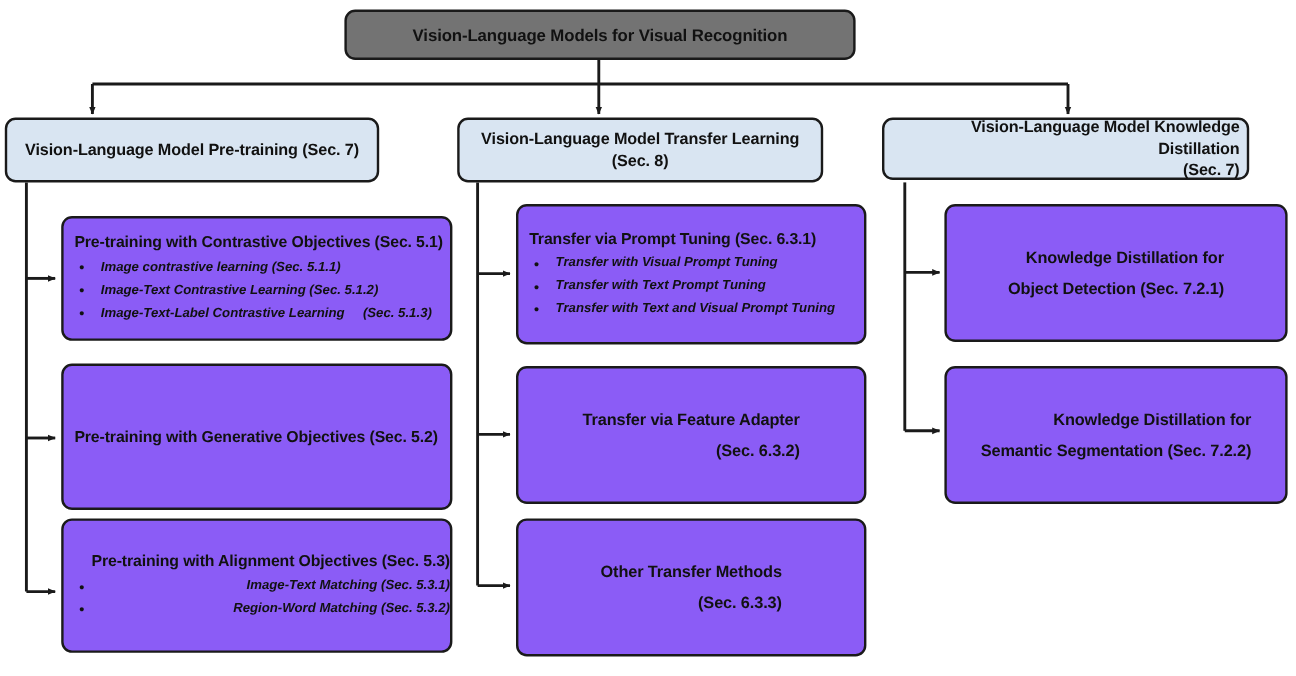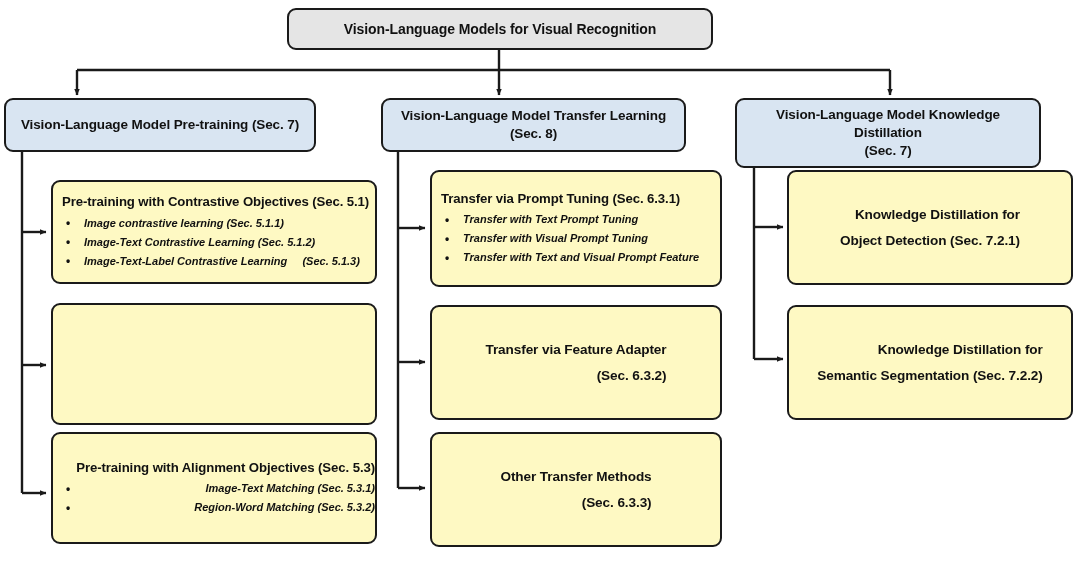--- a/index.html
+++ b/index.html
@@ -27,31 +27,31 @@
   .node {
     position: absolute;
     box-sizing: border-box;
     border: 2.2px solid #1a1a1a;
     border-radius: 9px;
     display: flex;
     flex-direction: column;
     justify-content: center;
   }
   .node.root {
-    background: #e5e5e5;
+    background: #737373;
     align-items: center;
     text-align: center;
   }
   .node.branch {
     background: #d9e5f2;
     align-items: center;
     text-align: center;
   }
   .node.leaf {
-    background: #fef9c3;
+    background: #8b5cf6;
   }
   .node.leaf.centered {
     align-items: center;
     text-align: right;
     justify-content: center;
   }
   .node-title {
     font-size: 13.5px;
     font-weight: 600;
     letter-spacing: -0.1px;
@@ -138,51 +138,52 @@
 
   <div class="node branch" style="left:4px; top:98px; width:312px; height:54px;">
     <div class="node-title">Vision-Language Model Pre-training (Sec. 7)</div>
   </div>
 
   <div class="node branch" style="left:381px; top:98px; width:305px; height:54px;">
     <div class="node-title">Vision-Language Model Transfer Learning
 (Sec. 8)</div>
   </div>
 
-  <div class="node branch" style="left:735px; top:98px; width:306px; height:70px;">
+  <div class="node branch" style="left:735px; top:98px; width:306px; height:52px;text-align:right;">
     <div class="node-title">Vision-Language Model Knowledge Distillation
 (Sec. 7)</div>
   </div>
 
   <div class="node leaf" style="left:51px; top:180px; width:326px; height:104px;">
     <div class="node-title">Pre-training with Contrastive Objectives (Sec. 5.1)</div>
     <ul class="bullets">
       <li>Image contrastive learning (Sec. 5.1.1)</li>
       <li>Image-Text Contrastive Learning (Sec. 5.1.2)</li>
       <li>Image-Text-Label Contrastive Learning     (Sec. 5.1.3)</li>
     </ul>
   </div>
 
   <div class="node leaf" style="left:51px; top:303px; width:326px; height:122px;">
+    <div class="node-title">Pre-training with Generative Objectives (Sec. 5.2)</div>
   </div>
 
   <div class="node leaf" style="left:51px; top:432px; width:326px; height:112px;text-align:right;">
     <div class="node-title">Pre-training with Alignment Objectives (Sec. 5.3)</div>
     <ul class="bullets">
       <li>Image-Text Matching (Sec. 5.3.1)</li>
       <li>Region-Word Matching (Sec. 5.3.2)</li>
     </ul>
   </div>
 
   <div class="node leaf" style="left:430px; top:170px; width:292px; height:117px;">
     <div class="node-title">Transfer via Prompt Tuning  (Sec. 6.3.1)</div>
     <ul class="bullets">
+      <li>Transfer with Visual Prompt Tuning</li>
       <li>Transfer with Text Prompt Tuning</li>
-      <li>Transfer with Visual Prompt Tuning</li>
-      <li>Transfer with Text and Visual Prompt Feature</li>
+      <li>Transfer with Text and Visual Prompt Tuning</li>
     </ul>
   </div>
 
   <div class="node leaf centered" style="left:430px; top:305px; width:292px; height:115px;">
     <div class="node-title">Transfer via Feature Adapter
 (Sec. 6.3.2)</div>
   </div>
 
   <div class="node leaf centered" style="left:430px; top:432px; width:292px; height:115px;">
     <div class="node-title">Other Transfer Methods

